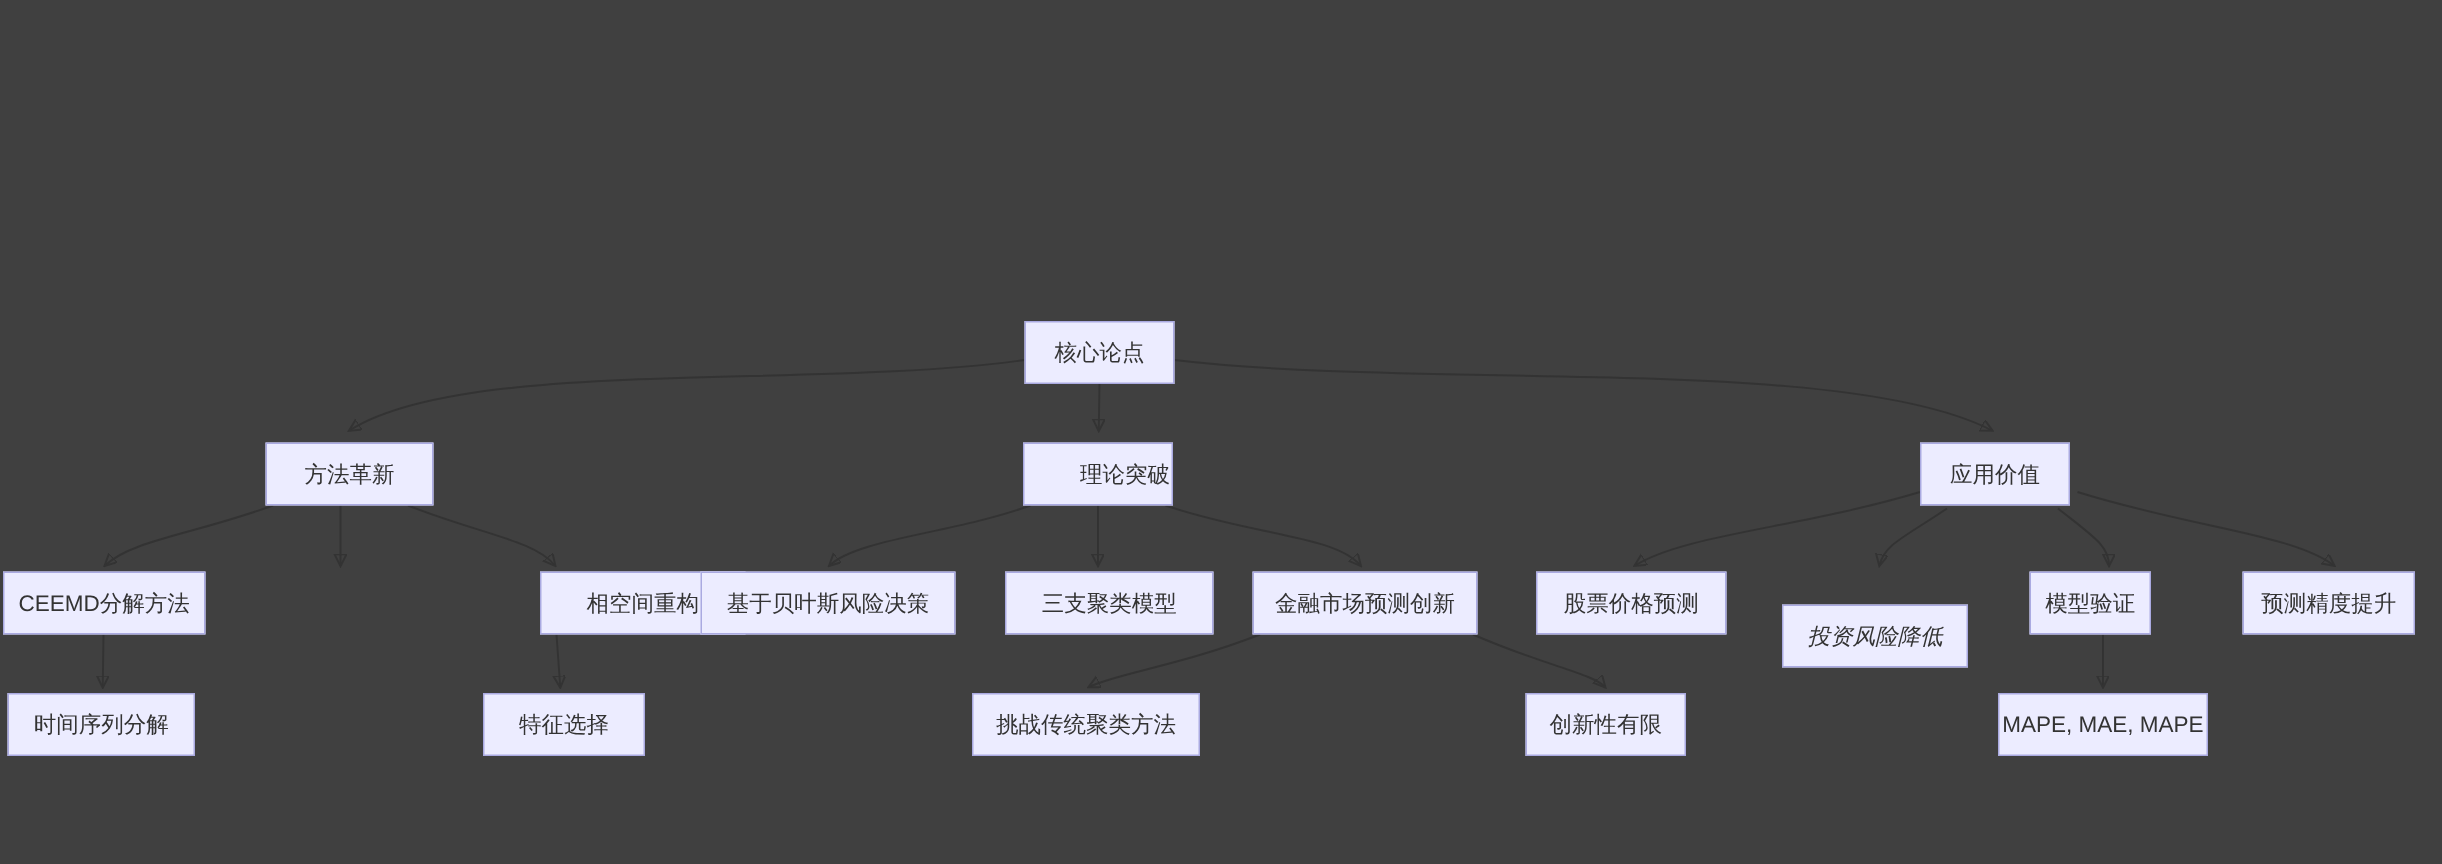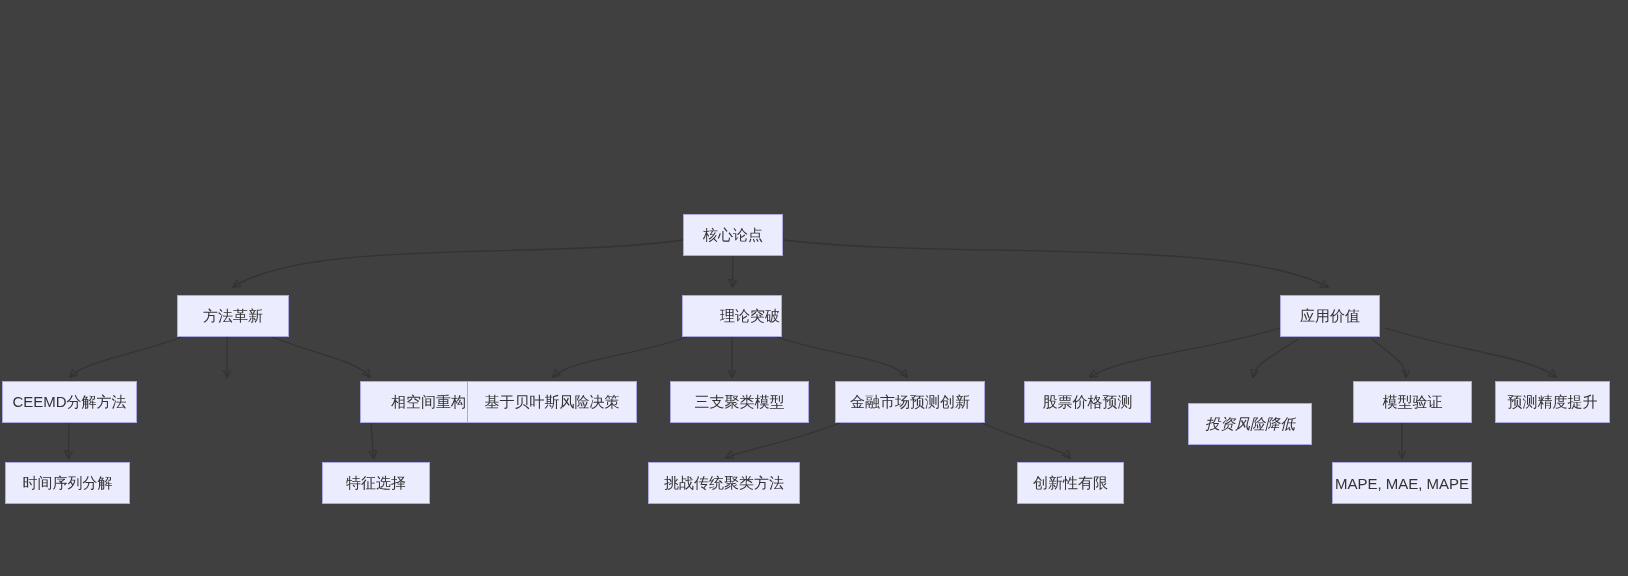--- a/index.html
+++ b/index.html
@@ -65,21 +65,21 @@
   <div class="node" style="left:682px; top:295px; width:100px;padding-left:36px;">理论突破</div>
   <div class="node" style="left:1280px; top:295px; width:100px;">应用价值</div>
 
   <div class="node" style="left:2px; top:381px; width:135px;">CEEMD分解方法</div>
   <div class="node" style="left:315px; top:381px; width:137px;margin-left:45px;">相空间重构</div>
   <div class="node" style="left:467px; top:381px; width:170px;">基于贝叶斯风险决策</div>
   <div class="node" style="left:670px; top:381px; width:139px;">三支聚类模型</div>
   <div class="node" style="left:835px; top:381px; width:150px;">金融市场预测创新</div>
   <div class="node" style="left:1024px; top:381px; width:127px;">股票价格预测</div>
   <div class="node" style="left:1188px; top:403px; width:124px;font-style:italic;">投资风险降低</div>
-  <div class="node" style="left:1353px; top:381px; width:119px;">模型验证</div>
+  <div class="node" style="left:1353px; top:381px; width:81px;">模型验证</div>
   <div class="node" style="left:1495px; top:381px; width:115px;">预测精度提升</div>
 
   <div class="node" style="left:5px; top:462px; width:125px;">时间序列分解</div>
   <div class="node" style="left:322px; top:462px; width:108px;">特征选择</div>
   <div class="node" style="left:648px; top:462px; width:152px;">挑战传统聚类方法</div>
   <div class="node" style="left:1017px; top:462px; width:107px;">创新性有限</div>
   <div class="node" style="left:1332px; top:462px; width:140px;">MAPE, MAE, MAPE</div>
 
 </div>
 

